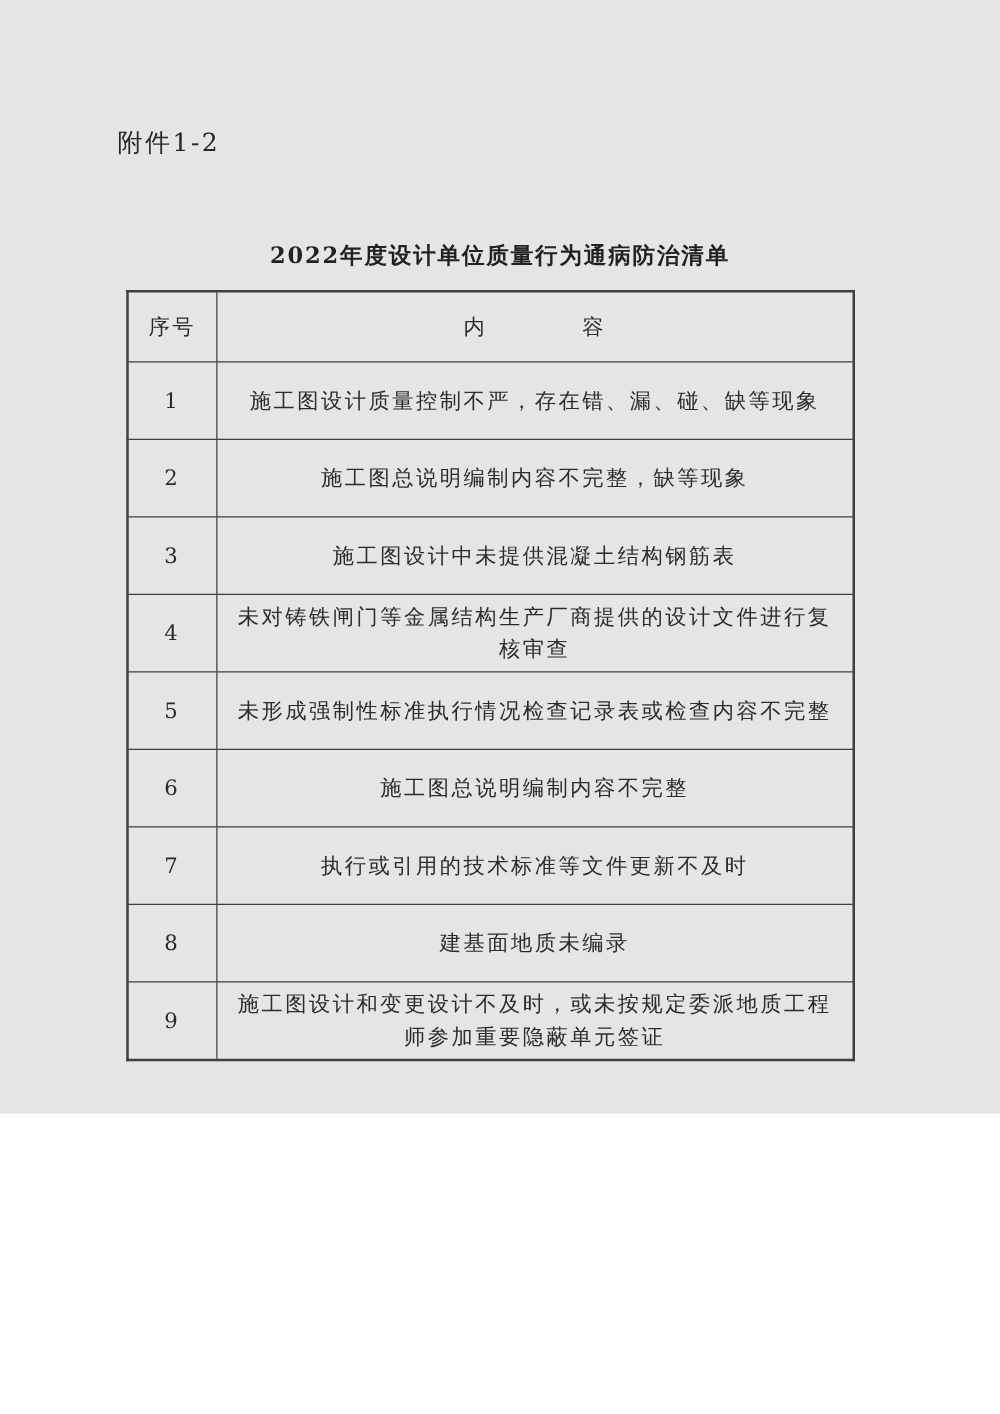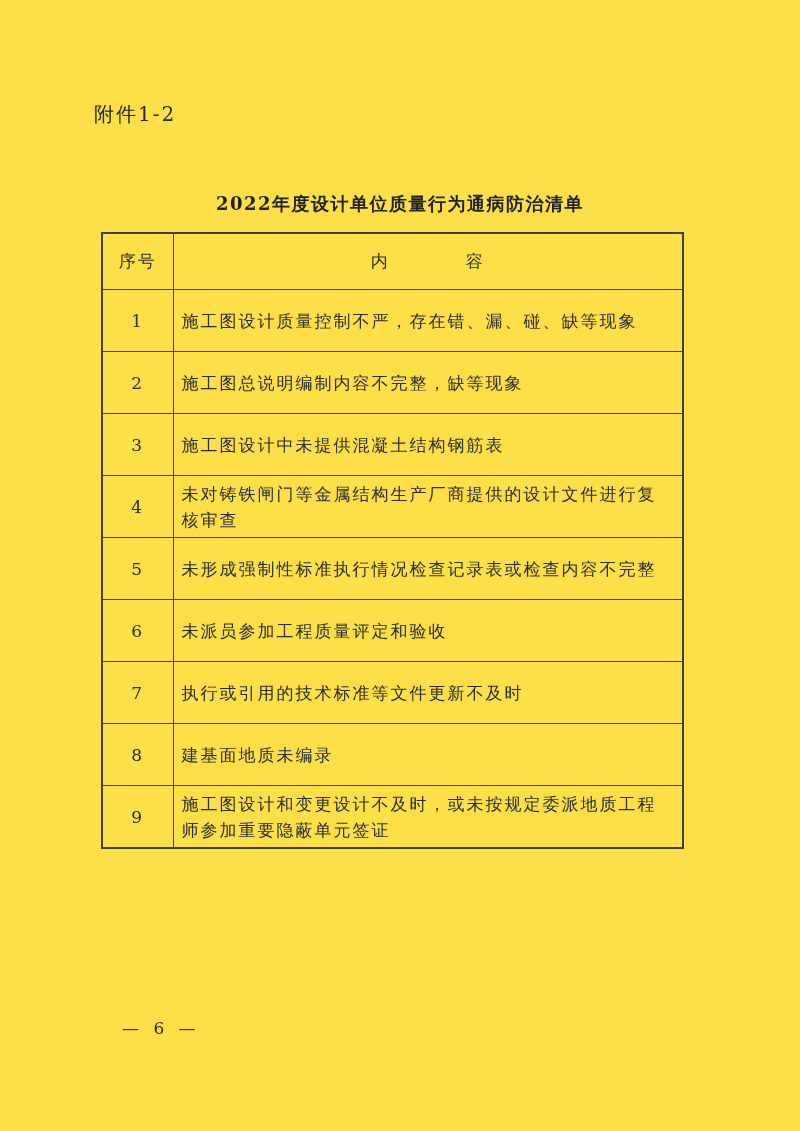--- a/index.html
+++ b/index.html
@@ -3,22 +3,22 @@
 <meta charset="utf-8">
 <style>
   html, body {
     margin: 0;
     padding: 0;
     background: #ffffff;
   }
   .page {
     position: relative;
     width: 800px;
-    height: 1131px;
-    background: #fde047;
+    height: 891px;
+    background: #e5e5e5;
     font-family: "DejaVu Serif", "Liberation Serif", serif;
     color: #262626;
     overflow: hidden;
   }
   .attachment-label {
     position: absolute;
     left: 94px;
     top: 101px;
     font-size: 20px;
     letter-spacing: 2px;
@@ -63,21 +63,21 @@
     font-size: 17px;
   }
   td.col-index {
     height: 55px;
     text-align: center;
     font-size: 18px;
     letter-spacing: 0;
   }
   td.col-content {
     height: 55px;
-    text-align: left;
+    text-align: center;
     padding: 3px 8px 3px 8px;
     line-height: 26px;
   }
   .page-number {
     position: absolute;
     left: 122px;
     top: 1018px;
     font-size: 17px;
     word-spacing: 9px;
     color: #262626;
@@ -119,21 +119,21 @@
         <tr>
           <td class="col-index">4</td>
           <td class="col-content">未对铸铁闸门等金属结构生产厂商提供的设计文件进行复核审查</td>
         </tr>
         <tr>
           <td class="col-index">5</td>
           <td class="col-content">未形成强制性标准执行情况检查记录表或检查内容不完整</td>
         </tr>
         <tr>
           <td class="col-index">6</td>
-          <td class="col-content">未派员参加工程质量评定和验收</td>
+          <td class="col-content">施工图总说明编制内容不完整</td>
         </tr>
         <tr>
           <td class="col-index">7</td>
           <td class="col-content">执行或引用的技术标准等文件更新不及时</td>
         </tr>
         <tr>
           <td class="col-index">8</td>
           <td class="col-content">建基面地质未编录</td>
         </tr>
         <tr>

